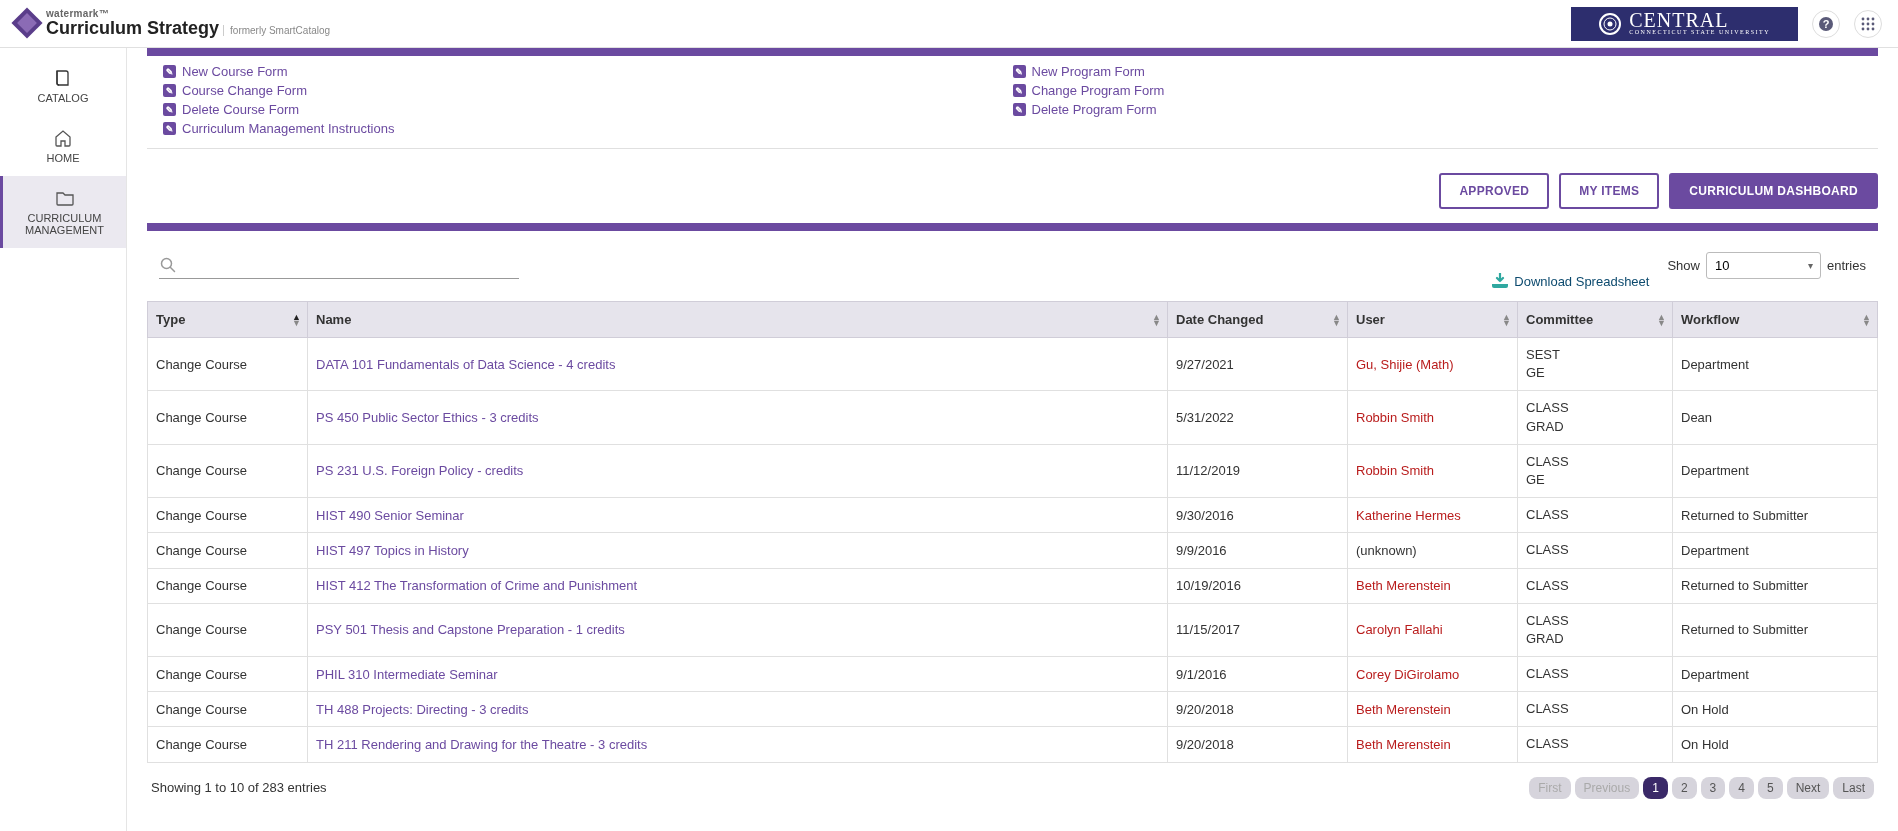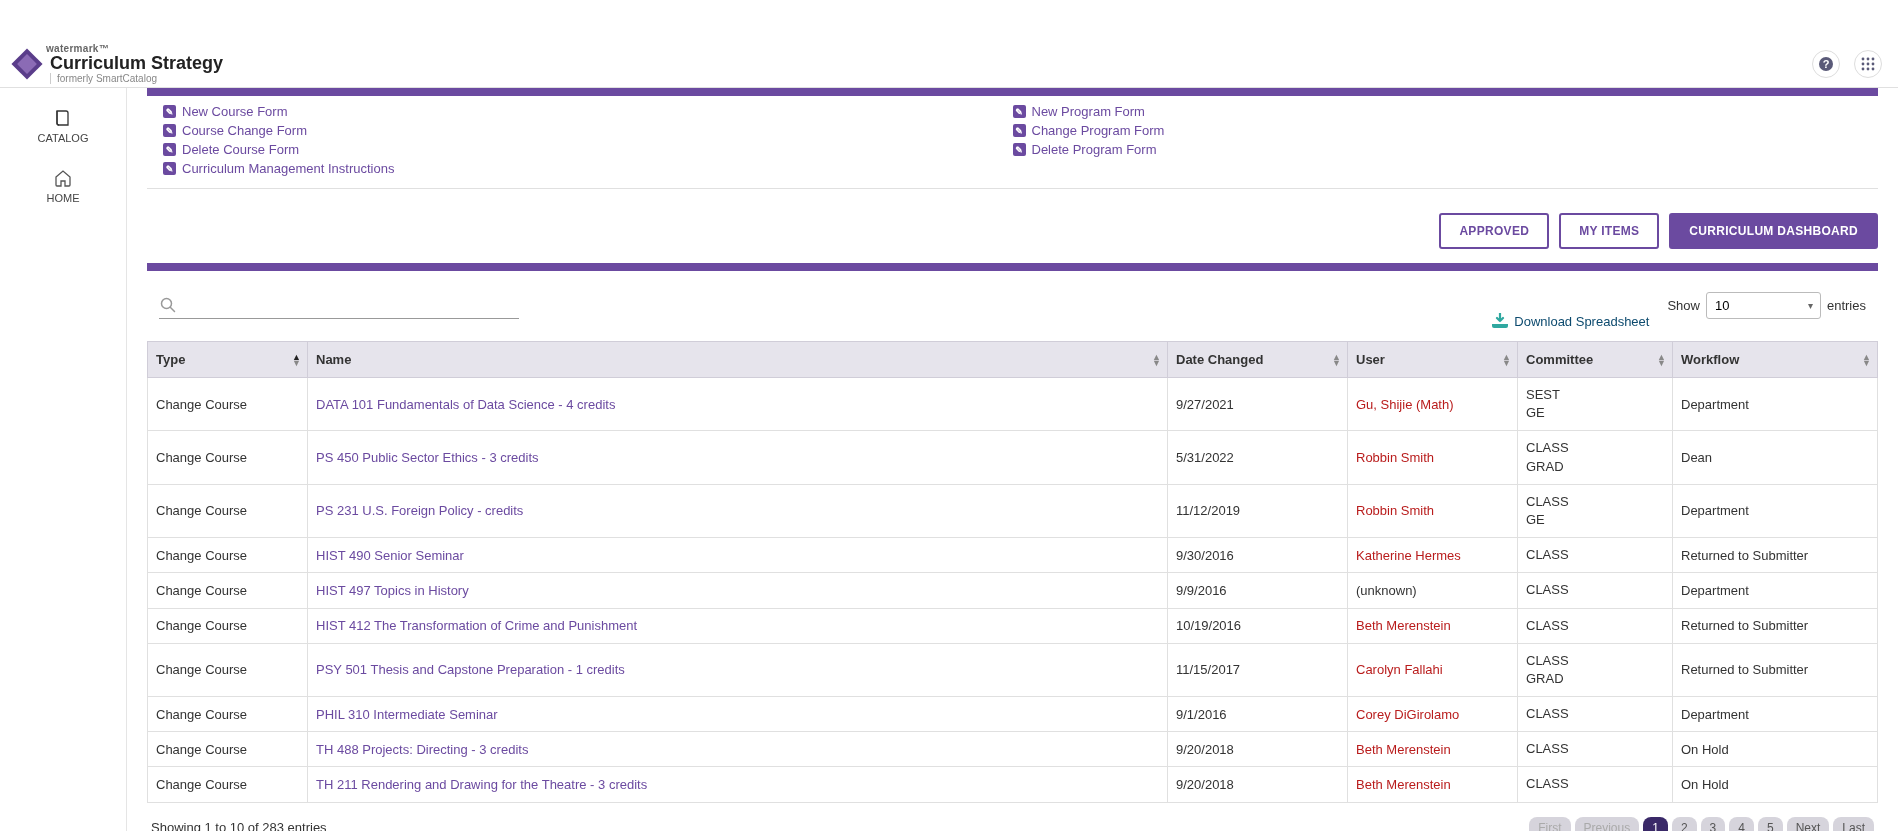--- a/index.html
+++ b/index.html
@@ -1,19 +1,19 @@
 <!DOCTYPE html>
 <html><head>
 <meta charset="utf-8">
 <style>
 * { box-sizing: border-box; margin: 0; padding: 0; }
 body { font-family: -apple-system, BlinkMacSystemFont, "Segoe UI", Arial, sans-serif; font-size: 13px; color: #333; background: #fff; }
 
 
-.header { display: flex; align-items: center; justify-content: space-between; padding: 8px 16px; border-bottom: 1px solid #e0e0e0; height: 48px; margin-top: 40px; }
+.header { display: flex; align-items: center; justify-content: space-between; padding: 8px 16px; border-bottom: 1px solid #e0e0e0; height: 48px; }
 .header-left { display: flex; align-items: center; gap: 8px; }
 .logo-icon { width: 22px; height: 22px; background: #5a3d8a; transform: rotate(45deg); position: relative; }
 .logo-icon::before { content: ''; position: absolute; inset: 4px; background: #8b6bb5; }
 .logo-text { display: flex; flex-direction: column; line-height: 1.1; }
 .logo-brand { font-size: 10px; color: #666; font-weight: 700; letter-spacing: 0.3px; }
 .logo-product { font-size: 18px; font-weight: 700; color: #222; }
 .logo-subtitle { font-size: 10px; color: #888; margin-left: 4px; border-left: 1px solid #ccc; padding-left: 6px; }
 .header-right { display: flex; align-items: center; gap: 14px; }
 .central-banner { background: #2d2e6e; color: #fff; padding: 6px 28px; display: flex; align-items: center; gap: 8px; height: 34px; font-family: Georgia, serif; }
 .central-seal { width: 22px; height: 22px; border: 2px solid #fff; border-radius: 50%; display:flex; align-items:center; justify-content:center; font-size:10px; }
@@ -77,27 +77,39 @@
 svg { display:block; }
 </style>
 </head>
 <body>
 
 <div class="header">
   <div class="header-left">
     <div class="logo-icon"></div>
     <div class="logo-text">
       <span class="logo-brand">watermark™</span>
-      <span style="display:flex; align-items:baseline;flex-direction:column;">
+      <span style="display:flex; align-items:baseline;">
         <span class="logo-product">Curriculum Strategy</span>
         <span class="logo-subtitle">formerly SmartCatalog</span>
       </span>
     </div>
   </div>
   <div class="header-right">
+    <div class="central-banner">
+      <div class="central-seal">
+        <svg width="16" height="16" viewBox="0 0 16 16">
+            <circle cx="8" cy="8" r="6" fill="none" stroke="#fff" stroke-width="1"></circle>
+            <circle cx="8" cy="8" r="2.5" fill="#fff"></circle>
+          </svg>
+      </div>
+      <div class="central-text">
+        <span class="central-main">CENTRAL</span>
+        <span class="central-sub">CONNECTICUT STATE UNIVERSITY</span>
+      </div>
+    </div>
     <button class="icon-btn">
       <span>
         <svg width="16" height="16" viewBox="0 0 16 16">
             <circle cx="8" cy="8" r="7" fill="#5a5a78"></circle>
             <text x="8" y="12" text-anchor="middle" fill="#fff" font-size="11" font-weight="bold">?</text>
           </svg>
       </span>
     </button>
     <button class="icon-btn">
       <span>
@@ -131,20 +143,28 @@
         </span>
         <span>CATALOG</span>
       </div>
       <div class="sidebar-item">
         <span class="sidebar-icon">
           <svg width="20" height="20" viewBox="0 0 20 20">
             <path d="M3 9l7-6 7 6v8a1 1 0 01-1 1h-4v-5H8v5H4a1 1 0 01-1-1V9z" fill="none" stroke="#555" stroke-width="1.3"></path>
           </svg>
         </span>
         <span>HOME</span>
+      </div>
+      <div class="sidebar-item active">
+        <span class="sidebar-icon">
+          <svg width="20" height="20" viewBox="0 0 20 20">
+            <path d="M2 5h6l2 2h8v9a1 1 0 01-1 1H3a1 1 0 01-1-1V5z" fill="none" stroke="#555" stroke-width="1.3"></path>
+          </svg>
+        </span>
+        <span>CURRICULUM MANAGEMENT</span>
       </div>
     </nav>
 
   <div class="main">
 
     <div class="form-links-wrap">
       <div class="form-links-cols">
         <div class="form-links-col" id="form-links-left">
             <div class="form-link-item">
               <span class="form-link-icon">✎</span>

